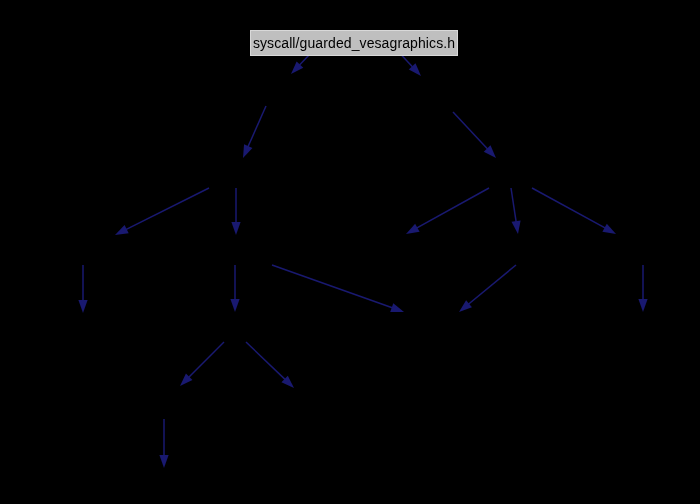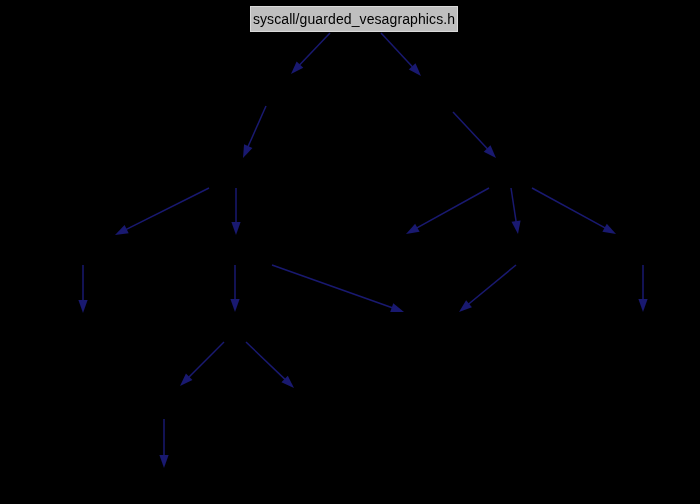--- a/index.html
+++ b/index.html
@@ -31,20 +31,21 @@
     justify-content: center;
     white-space: nowrap;
     font-size: 14px;
     line-height: 1;
     letter-spacing: 0.1px;
   }
   .node-root {
     background: #bfbfbf;
     border: 1px solid #d9d9d9;
     color: #000000;
+    margin-top: 24px;
   }
   .node-hidden {
     background: #000000;
     border: 1px solid #000000;
     color: #000000;
   }
 </style>
 </head>
 <body style="background: rgb(0, 0, 0);">
 

